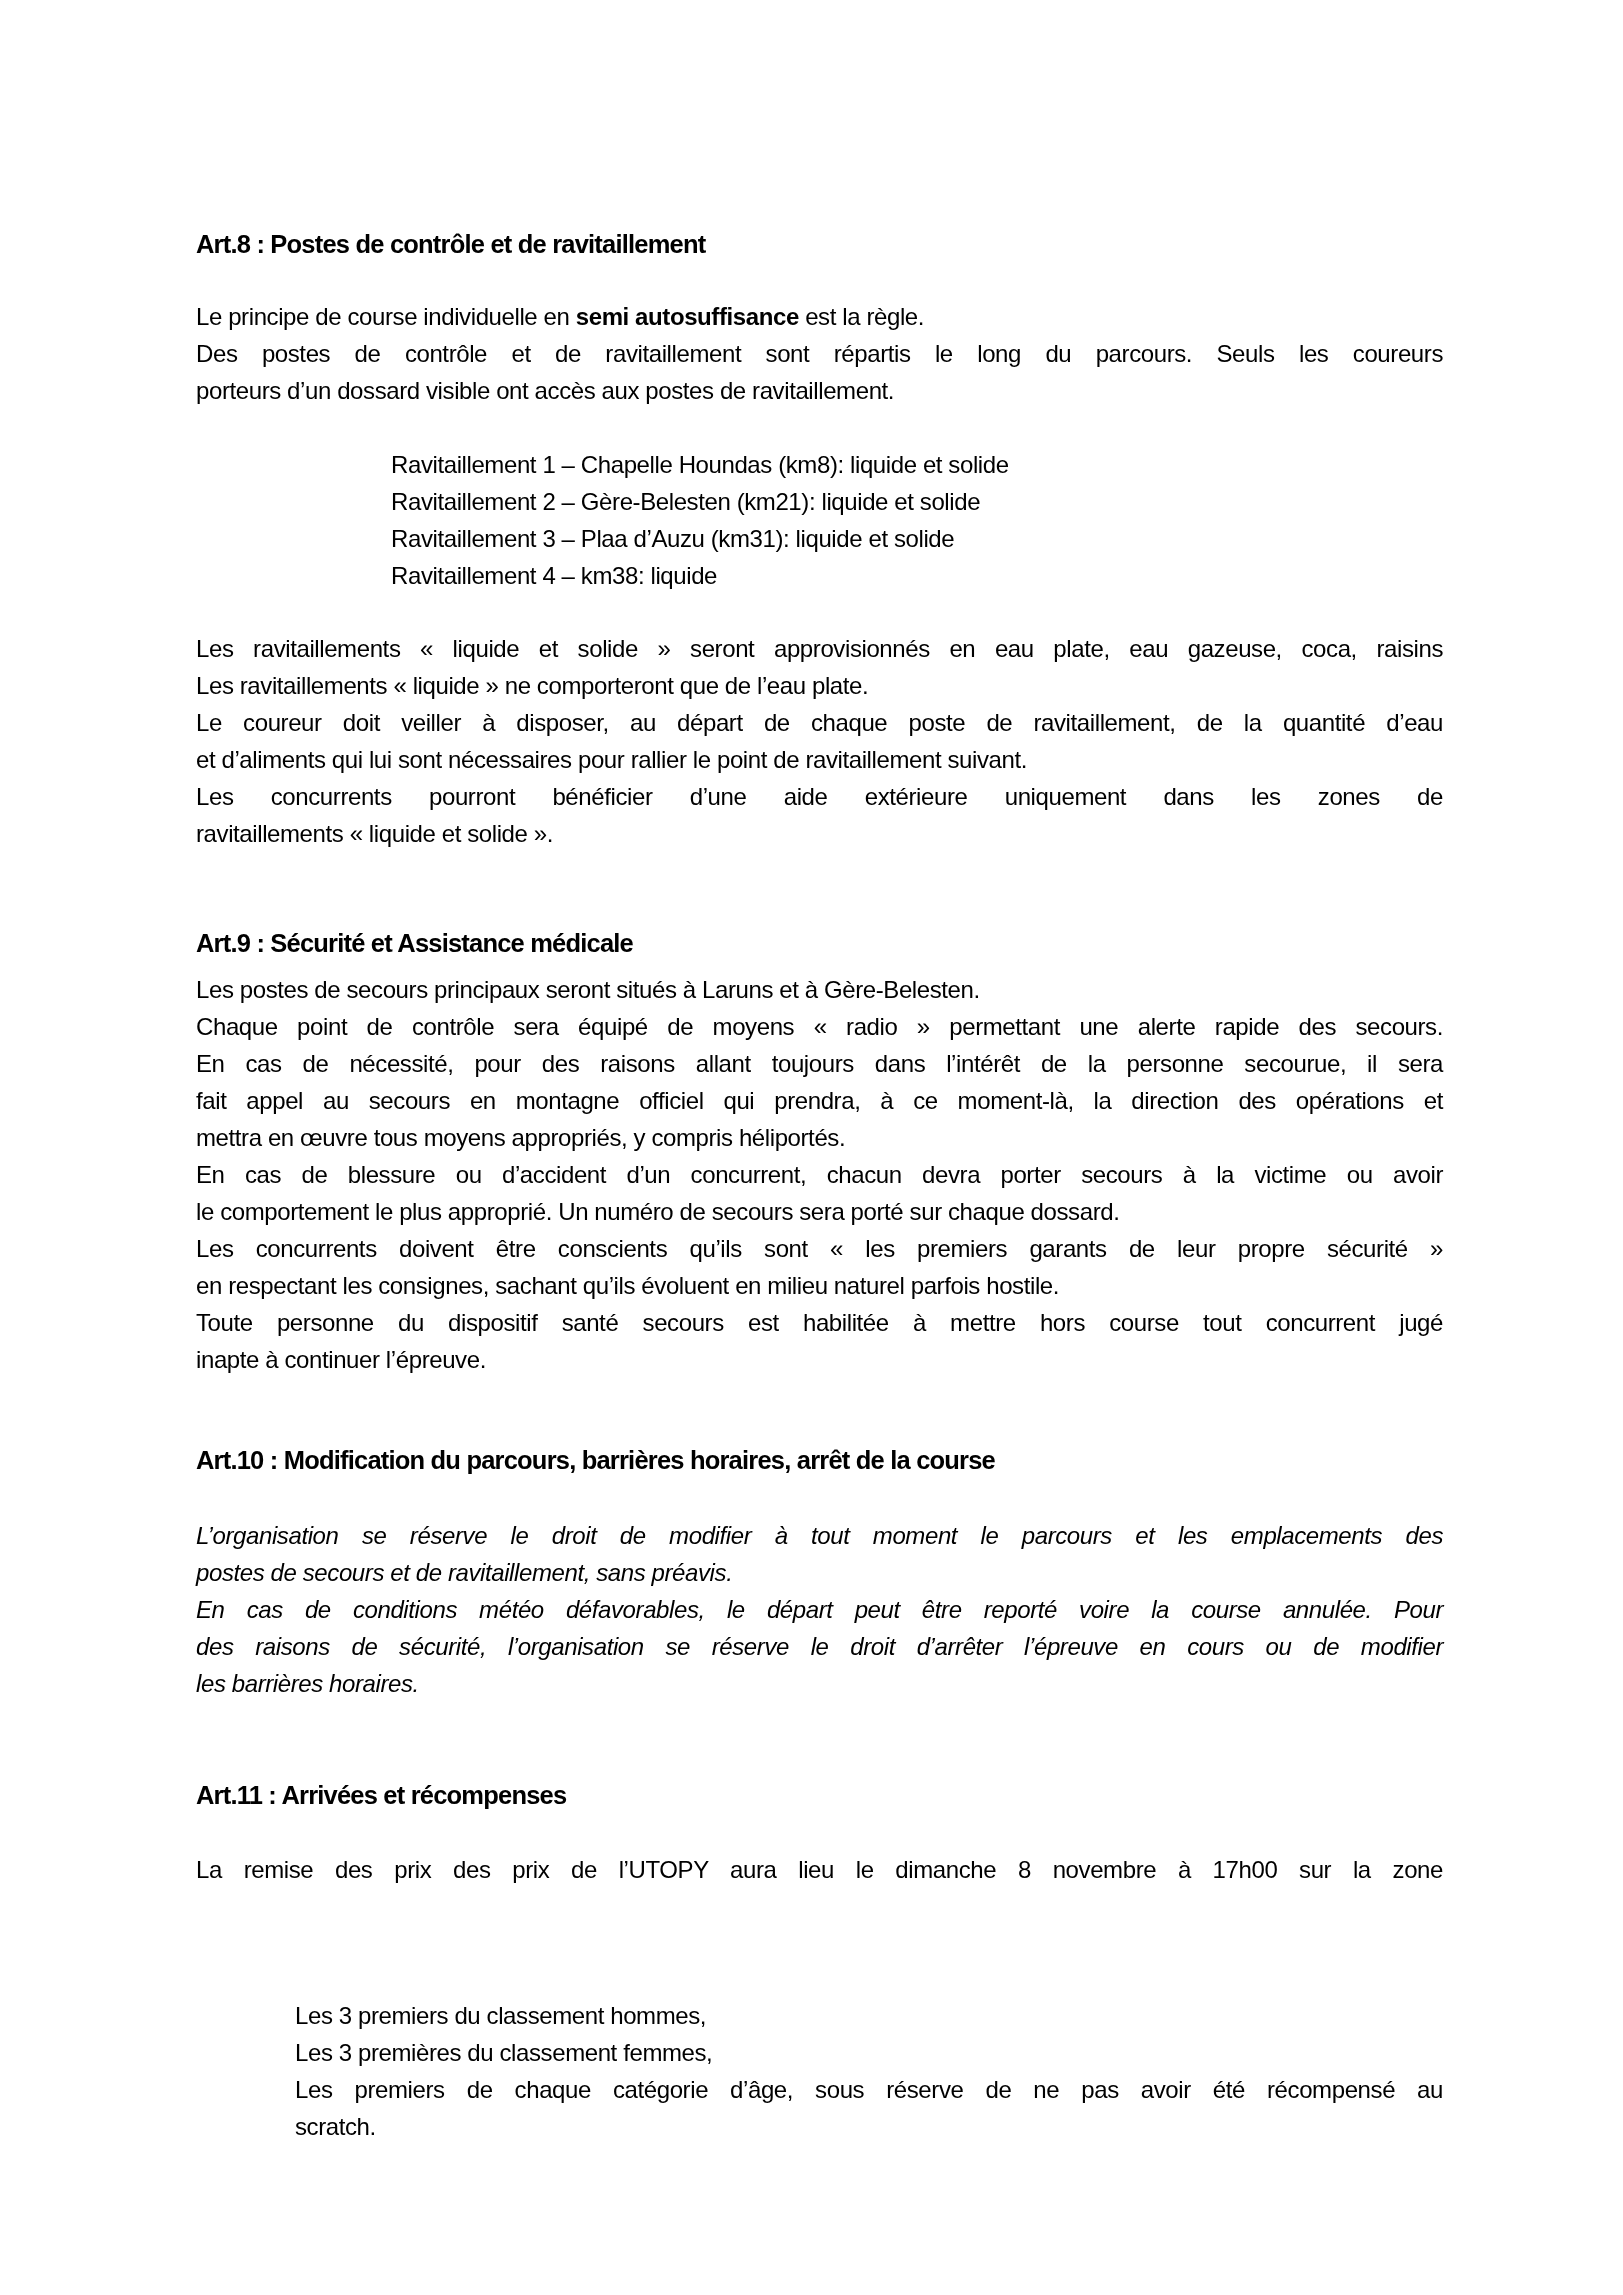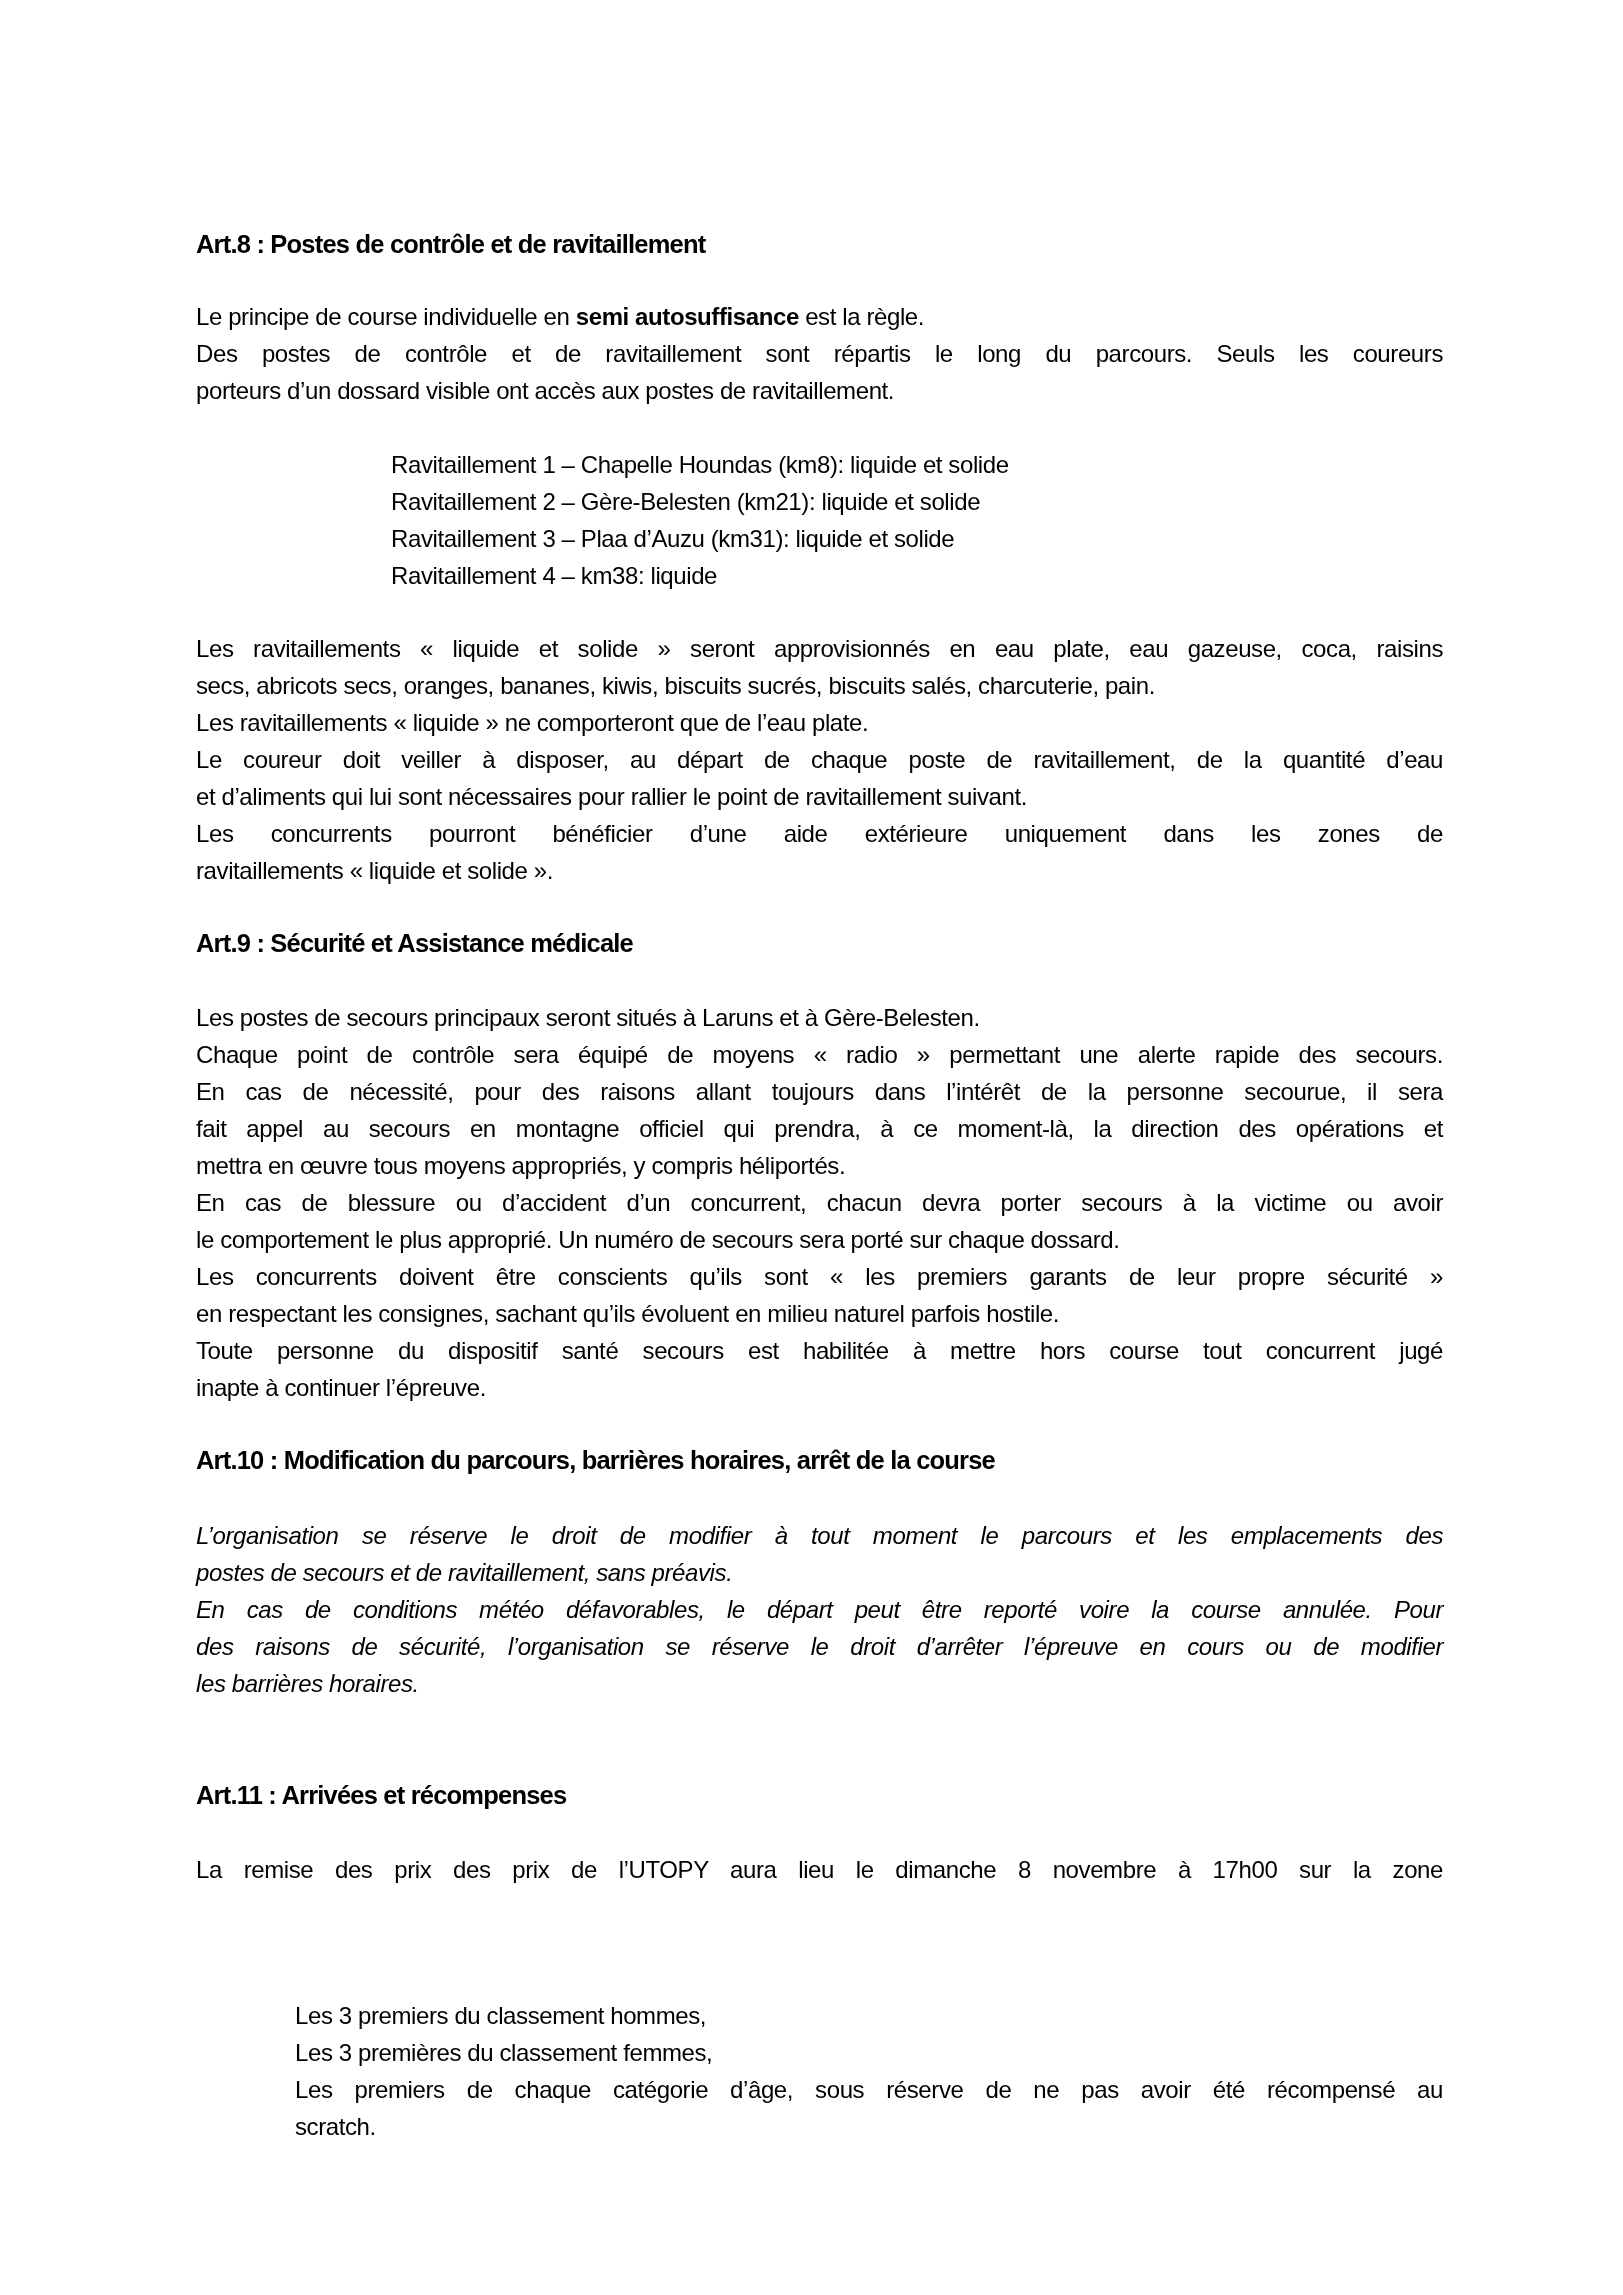--- a/index.html
+++ b/index.html
@@ -36,33 +36,32 @@
 
   <div class="blk list-ravit" style="top:414px;">
     <div class="line">Ravitaillement 1 – Chapelle Houndas (km8): liquide et solide</div>
     <div class="line">Ravitaillement 2 – Gère-Belesten (km21): liquide et solide</div>
     <div class="line">Ravitaillement 3 – Plaa d’Auzu (km31): liquide et solide</div>
     <div class="line">Ravitaillement 4 – km38: liquide</div>
   </div>
 
   <div class="blk" style="top:598px;">
     <div class="line just">Les ravitaillements « liquide et solide » seront approvisionnés en eau plate, eau gazeuse, coca, raisins</div>
-    <div class="line">secs, abricots secs, oranges, bananes, kiwis, biscuits sucrés, biscuits salés, charcuterie, pain.</div>
     <div class="line">Les ravitaillements « liquide » ne comporteront que de l’eau plate.</div>
     <div class="line just">Le coureur doit veiller à disposer, au départ de chaque poste de ravitaillement, de la quantité d’eau</div>
     <div class="line">et d’aliments qui lui sont nécessaires pour rallier le point de ravitaillement suivant.</div>
     <div class="line just">Les concurrents pourront bénéficier d’une aide extérieure uniquement dans les zones de</div>
     <div class="line">ravitaillements « liquide et solide ».</div>
   </div>
 
   <div class="blk" style="top:893px;">
     <div class="line heading">Art.9 : Sécurité et Assistance médicale</div>
   </div>
 
-  <div class="blk" style="top:967px;">
+  <div class="blk" style="top:939px;">
     <div class="line">Les postes de secours principaux seront situés à Laruns et à Gère-Belesten.</div>
     <div class="line just">Chaque point de contrôle sera équipé de moyens « radio » permettant une alerte rapide des secours.</div>
     <div class="line just">En cas de nécessité, pour des raisons allant toujours dans l’intérêt de la personne secourue, il sera</div>
     <div class="line just">fait appel au secours en montagne officiel qui prendra, à ce moment-là, la direction des opérations et</div>
     <div class="line">mettra en œuvre tous moyens appropriés, y compris héliportés.</div>
     <div class="line just">En cas de blessure ou d’accident d’un concurrent, chacun devra porter secours à la victime ou avoir</div>
     <div class="line">le comportement le plus approprié. Un numéro de secours sera porté sur chaque dossard.</div>
     <div class="line just">Les concurrents doivent être conscients qu’ils sont « les premiers garants de leur propre sécurité »</div>
     <div class="line">en respectant les consignes, sachant qu’ils évoluent en milieu naturel parfois hostile.</div>
     <div class="line just">Toute personne du dispositif santé secours est habilitée à mettre hors course tout concurrent jugé</div>

